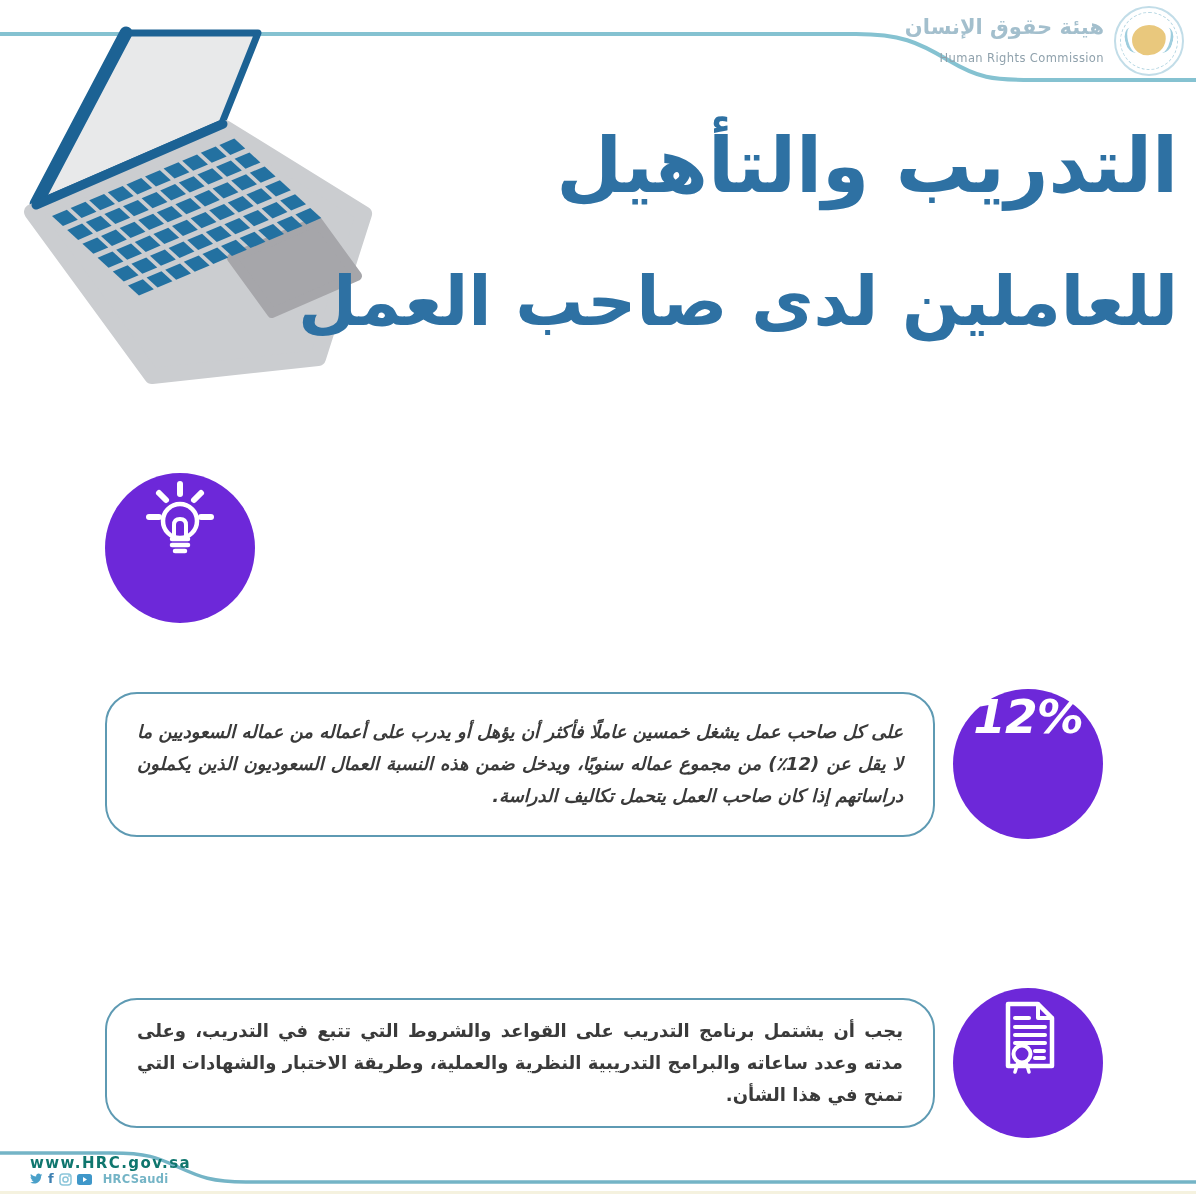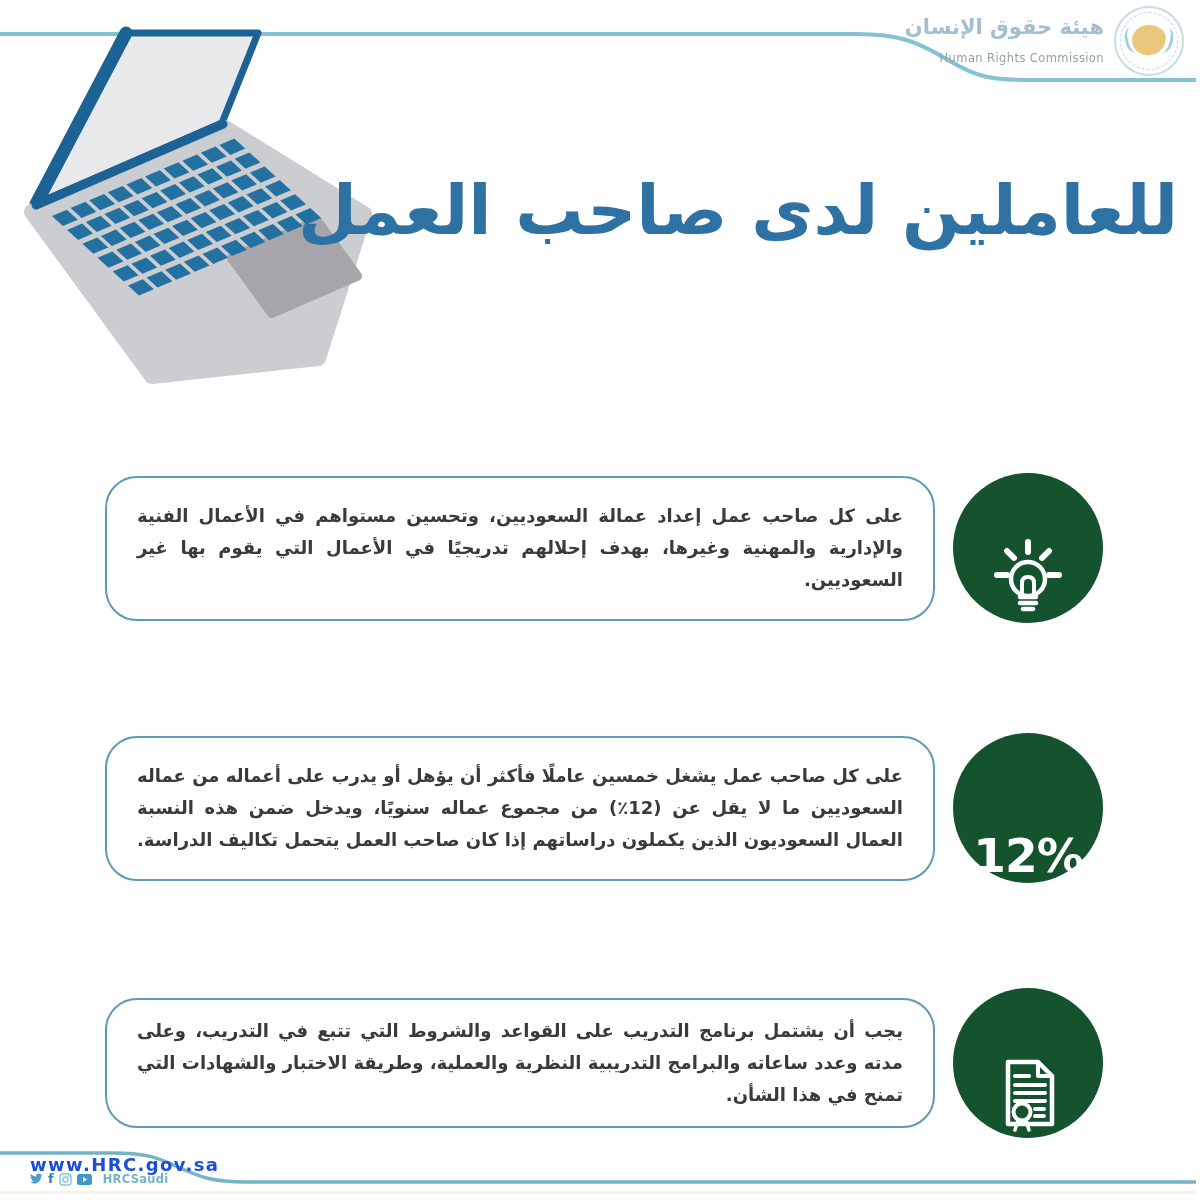--- a/index.html
+++ b/index.html
@@ -25,33 +25,33 @@
                  border-right:3px solid #9fcede;border-radius:50%;transform:rotate(14deg);}
 
   
   .title{position:absolute;top:120px;right:18px;text-align:right;direction:rtl;
          color:#2e71a3;font-weight:bold;white-space:nowrap;}
   .title-l1{font-size:76px;line-height:1.2;}
   .title-l2{font-size:68px;line-height:1.2;margin-top:50px;}
 
   
   .card-row{position:absolute;left:105px;display:flex;align-items:center;gap:18px;}
-  .row1{top:473px;} .row2{top:733px;} .row3{top:988px;}
+  .row1{top:473px;} .row2{top:689px;font-style:italic;} .row3{top:988px;}
   .card-box{width:830px;box-sizing:border-box;border:2px solid #5e9ab3;border-radius:32px;
             background:#fff;display:flex;align-items:center;padding:10px 30px;}
   .h145{height:145px;} .h130{height:130px;}
   .card-text{direction:rtl;text-align:justify;font-size:18px;font-weight:bold;color:#3a3a3a;
              line-height:1.78;width:100%;}
-  .card-circle{width:150px;height:150px;border-radius:50%;background:#14532d;flex:none;
-               display:flex;align-items:flex-end;justify-content:center;}
+  .card-circle{width:150px;height:150px;border-radius:50%;background:#6d28d9;flex:none;
+               display:flex;align-items:flex-start;justify-content:center;}
   .badge{color:#fff;font-size:47px;font-weight:bold;letter-spacing:-1px;
          font-family:"DejaVu Sans",sans-serif;}
 
   
-  .site{position:absolute;left:30px;top:1154px;font-size:18px;font-weight:bold;color:#1d4ed8;
+  .site{position:absolute;left:30px;top:1154px;font-size:15px;font-weight:bold;color:#0f766e;
         letter-spacing:1.4px;}
   .social{position:absolute;left:29px;top:1172px;display:flex;align-items:center;gap:5px;}
   .fb-f{font-size:13px;font-weight:bold;color:#3c7fb1;line-height:1;margin-top:-1px;}
   .handle{color:#74b4c6;font-size:11.5px;font-weight:bold;margin-left:6px;letter-spacing:.3px;}
 </style>
 </head>
 <body>
 
 <div class="page">
 
@@ -140,27 +140,25 @@
     </div>
     <div class="emblem">
       <div class="emblem-ring"></div>
       <div class="emblem-hand-l"></div>
       <div class="emblem-hand-r"></div>
       <div class="emblem-map"></div>
     </div>
   </div>
 
   <div class="title">
+    <div class="title-l1">التدريب والتأهيل</div>
     <div class="title-l2">للعاملين لدى صاحب العمل</div>
   </div>
 
   <div class="card-row row1">
-    <div class="card-box h145">
-      <div class="card-text">على كل صاحب عمل إعداد عمالة السعوديين، وتحسين مستواهم في الأعمال الفنية والإدارية والمهنية وغيرها، بهدف إحلالهم تدريجيًا في الأعمال التي يقوم بها غير السعوديين.</div>
-    </div>
     <div class="card-circle">
       <svg width="92" height="92" viewBox="0 0 92 92">
         <g stroke="#ffffff" fill="none" stroke-linecap="round">
           <line x1="15" y1="44" x2="25" y2="44" stroke-width="6"></line>
           <line x1="25" y1="20" x2="32" y2="27" stroke-width="6"></line>
           <line x1="46" y1="11" x2="46" y2="21" stroke-width="6"></line>
           <line x1="67" y1="20" x2="60" y2="27" stroke-width="6"></line>
           <line x1="77" y1="44" x2="67" y2="44" stroke-width="6"></line>
           <circle cx="46" cy="48" r="17" stroke-width="4.5"></circle>
           <path d="M40,62 L40,52 Q40,46 46,46 Q52,46 52,52 L52,62" stroke-width="4"></path>

